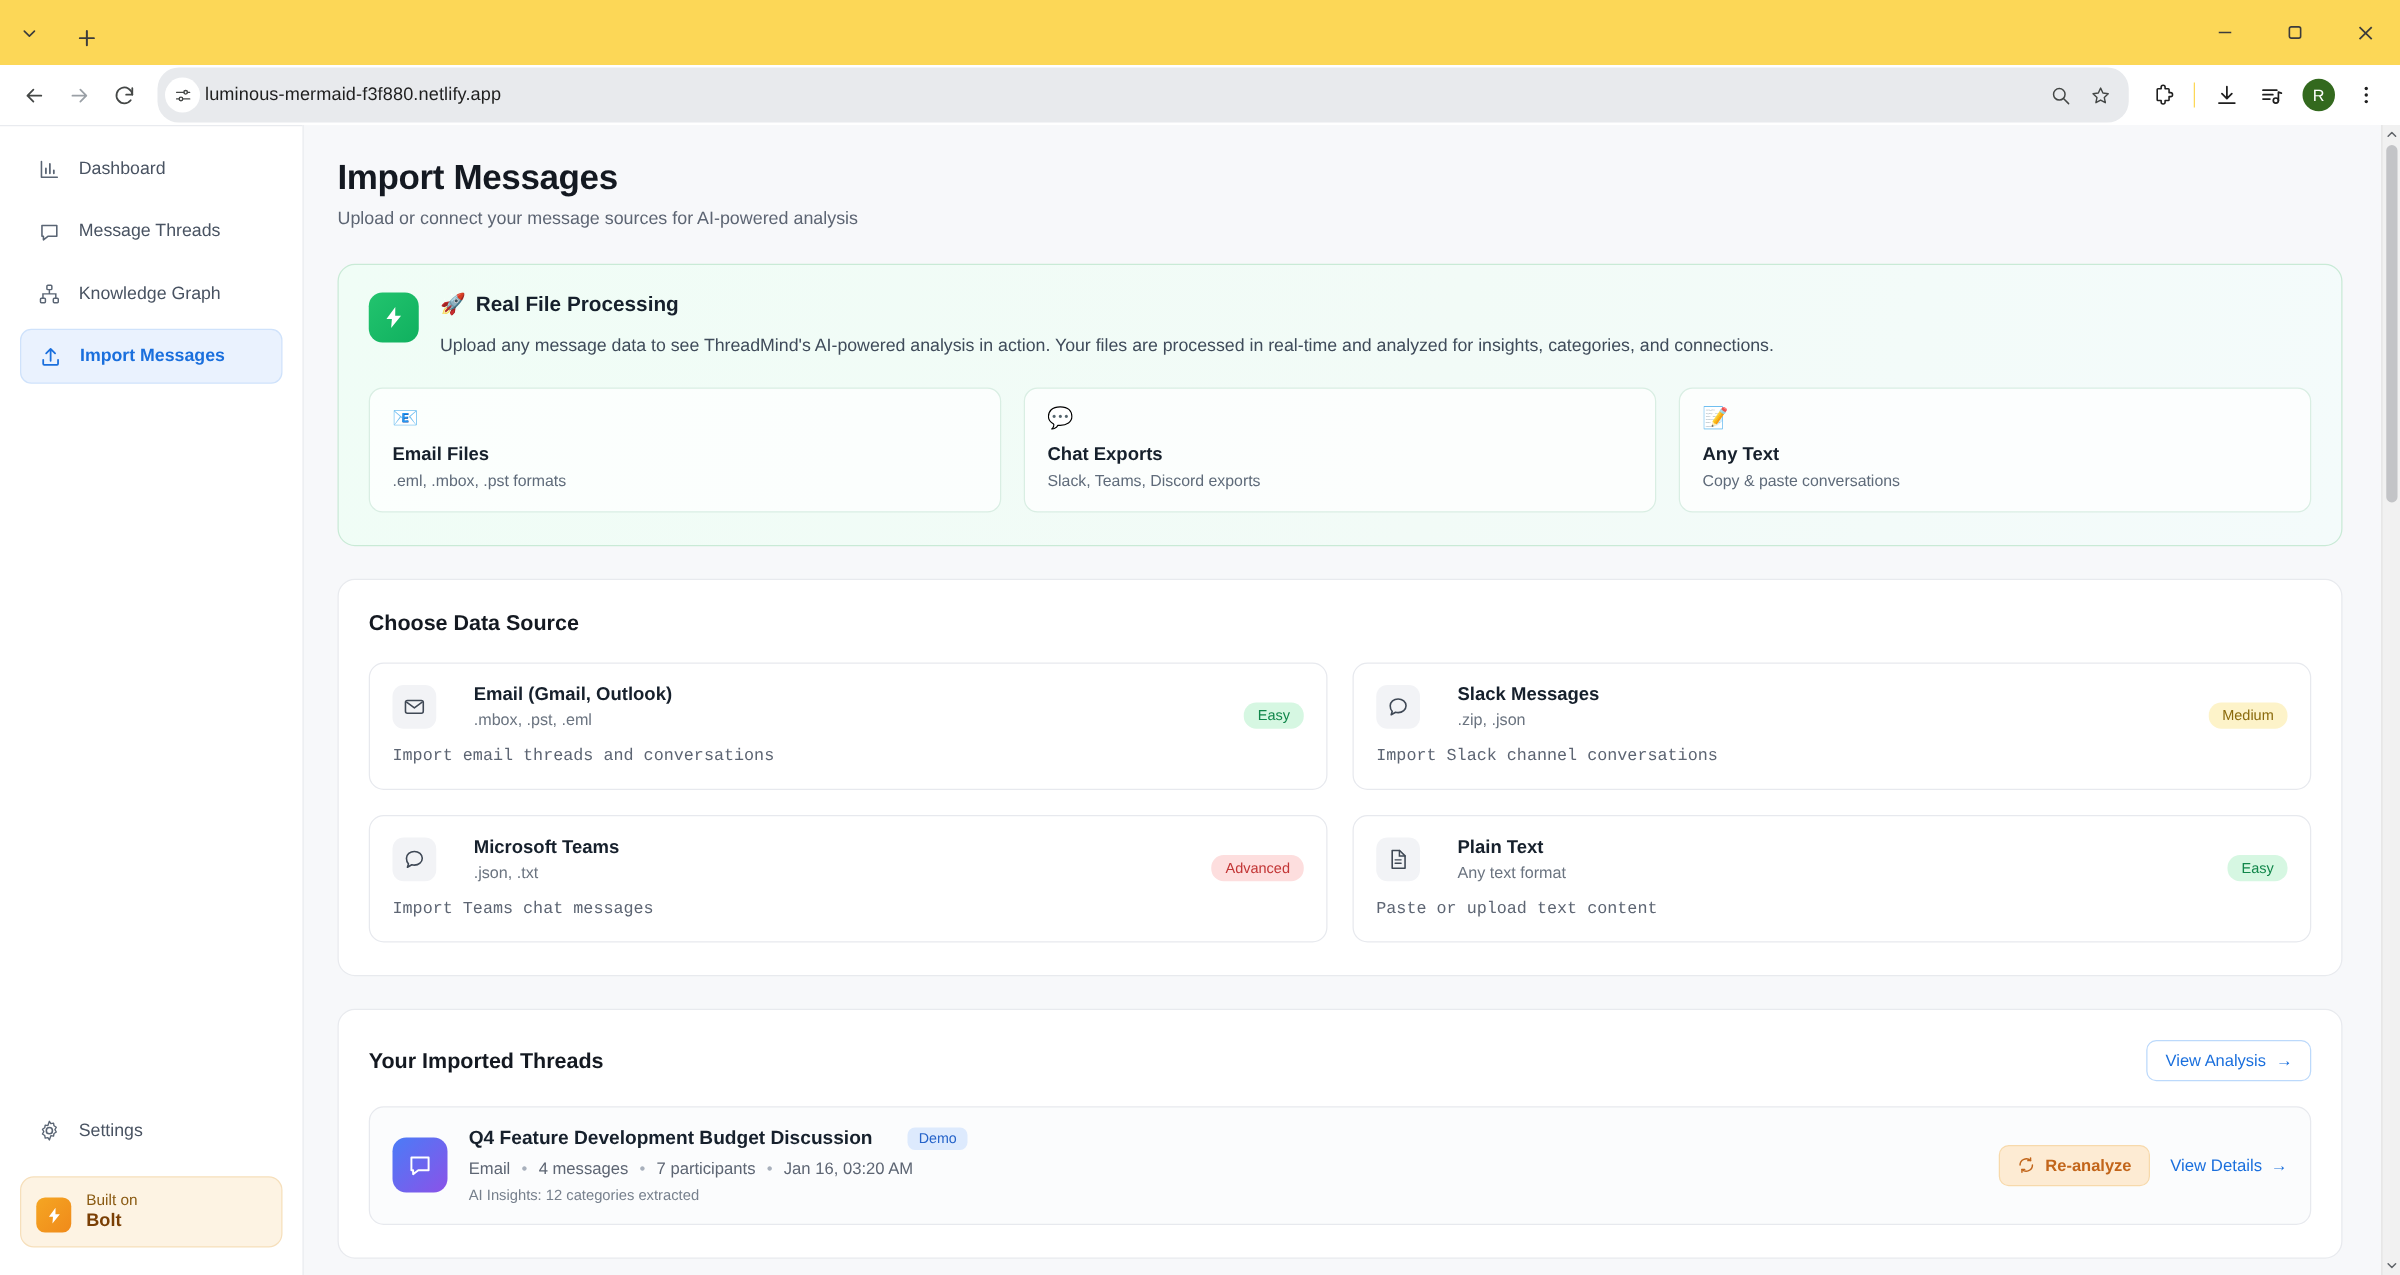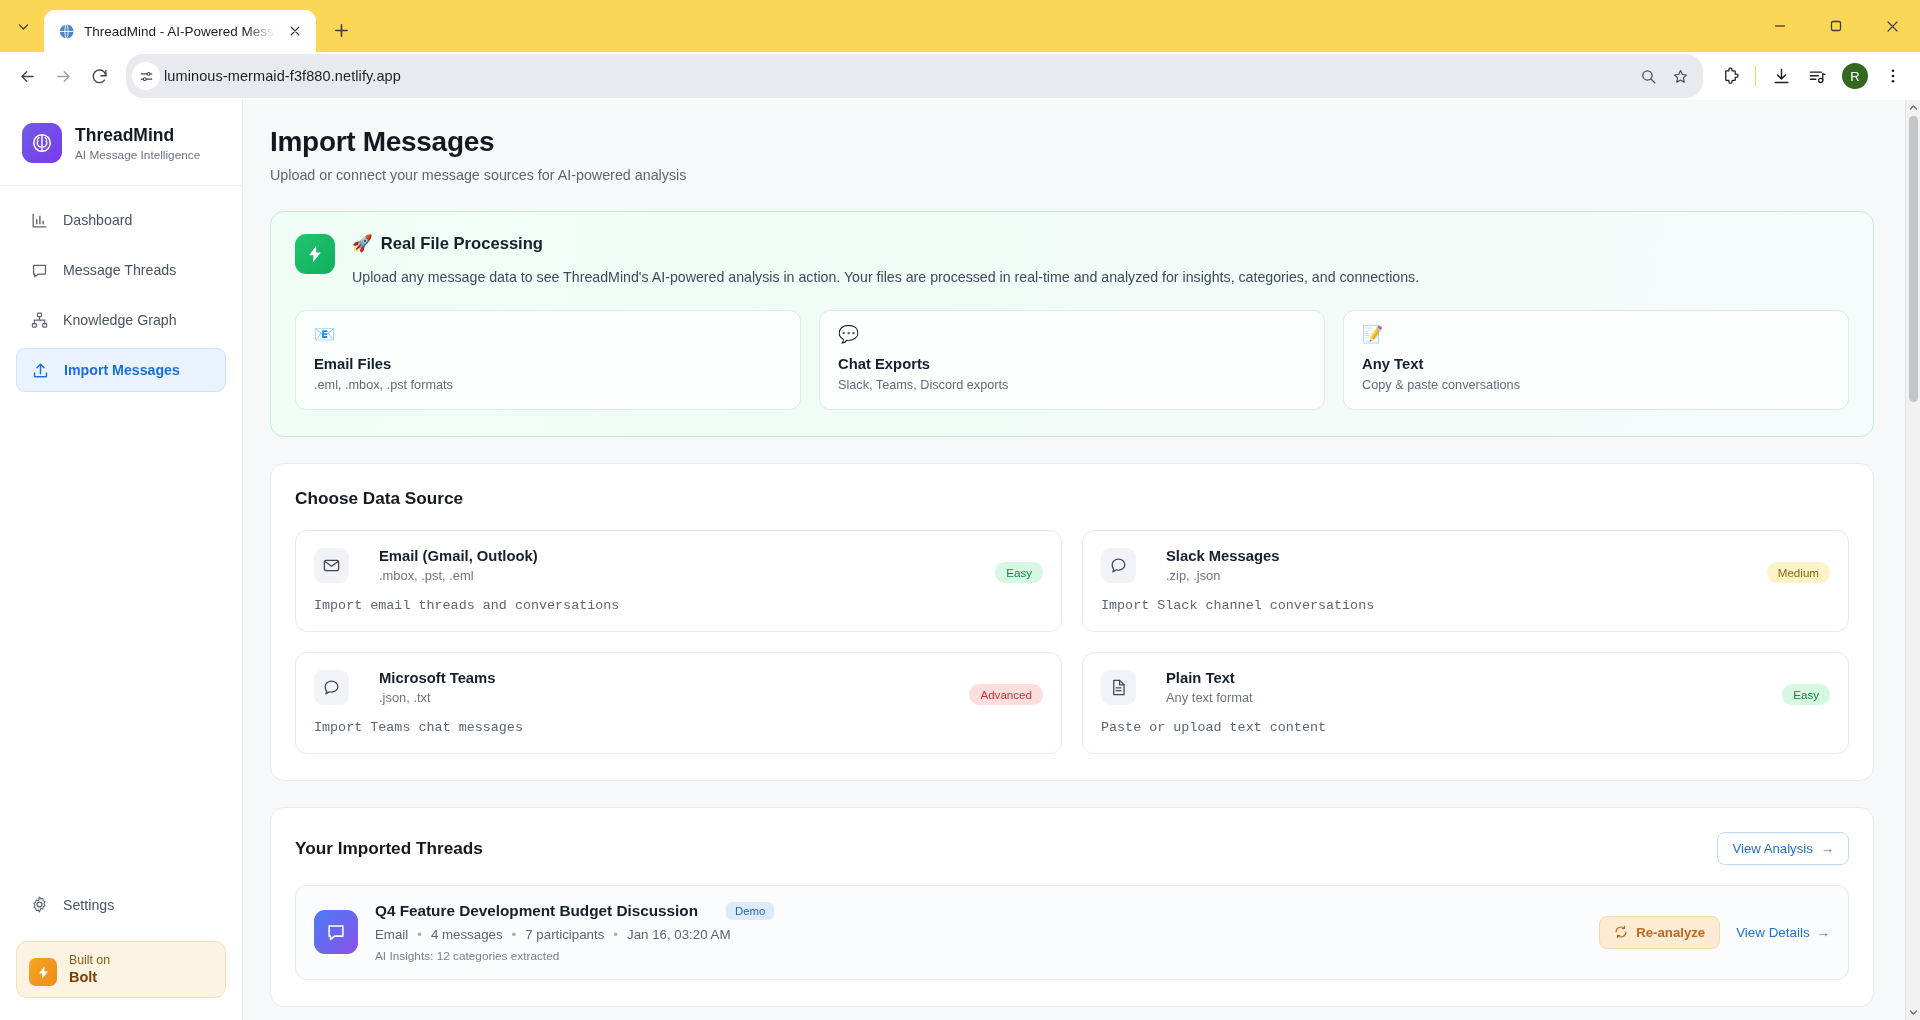--- a/index.html
+++ b/index.html
@@ -228,32 +228,20 @@
 
 <div class="browser">
 
   <div class="tabstrip">
     <div class="tab-list-btn">
       <svg width="13" height="13" viewBox="0 0 16 16" fill="none">
         <path d="M3 6l5 5 5-5" stroke="#3c3c3c" stroke-width="1.6" stroke-linecap="round" stroke-linejoin="round"></path>
       </svg>
     </div>
 
-    <div class="tab">
-      <svg class="tab-favicon" viewBox="0 0 24 24">
-        <circle cx="12" cy="12" r="10" fill="#4a86c8"></circle>
-        <path d="M12 2a10 10 0 000 20M2 12h20M12 2c3 3 3 17 0 20M12 2c-3 3-3 17 0 20" stroke="#fff" stroke-width="1.3" fill="none"></path>
-      </svg>
-      <span class="tab-title">ThreadMind - AI-Powered Mess</span>
-      <span class="tab-close">
-        <svg width="12" height="12" viewBox="0 0 16 16">
-          <path d="M3 3l10 10M13 3L3 13" stroke="#3c3c3c" stroke-width="1.6" stroke-linecap="round"></path>
-        </svg>
-      </span>
-    </div>
 
     <div class="newtab">
       <svg width="15" height="15" viewBox="0 0 16 16">
         <path d="M8 2v12M2 8h12" stroke="#3c3c3c" stroke-width="1.7" stroke-linecap="round"></path>
       </svg>
     </div>
 
     <div class="winbtns">
       <div class="winbtn">
         <svg width="12" height="12" viewBox="0 0 12 12">
@@ -339,33 +327,20 @@
         <circle cx="12" cy="5" r="1.8" fill="#1f1f1f"></circle>
         <circle cx="12" cy="12" r="1.8" fill="#1f1f1f"></circle>
         <circle cx="12" cy="19" r="1.8" fill="#1f1f1f"></circle>
       </svg>
     </div>
   </div>
 
   <div class="viewport">
 
     <aside class="sidebar">
-      <div class="brand">
-        <div class="brand-logo">
-          <svg width="22" height="22" viewBox="0 0 24 24" fill="none">
-            <circle cx="12" cy="12" r="9" stroke="#fff" stroke-width="1.7"></circle>
-            <path d="M12 3.2v17.6" stroke="#fff" stroke-width="1.6"></path>
-            <path d="M8.6 6.2c-1.6 1-2 3-1.2 4.2-1 1-1 3 .3 3.9.4 1.4 1.6 2.2 2.9 2M15.4 6.2c1.6 1 2 3 1.2 4.2 1 1 1 3-.3 3.9-.4 1.4-1.6 2.2-2.9 2" stroke="#fff" stroke-width="1.5" stroke-linecap="round" fill="none"></path>
-          </svg>
-        </div>
-        <div>
-          <div class="brand-name">ThreadMind</div>
-          <div class="brand-sub">AI Message Intelligence</div>
-        </div>
-      </div>
       <div class="nav-sep"></div>
 
       <nav class="nav">
         <div class="nav-item">
           <svg width="19" height="19" viewBox="0 0 24 24" fill="none">
             <path d="M4 4v16h16" stroke="#5a6574" stroke-width="1.6" stroke-linecap="round" stroke-linejoin="round"></path>
             <path d="M8.5 16V11M12.5 16V6.5M16.5 16v-3" stroke="#5a6574" stroke-width="1.8" stroke-linecap="round"></path>
           </svg>
           <span>Dashboard</span>
         </div>

